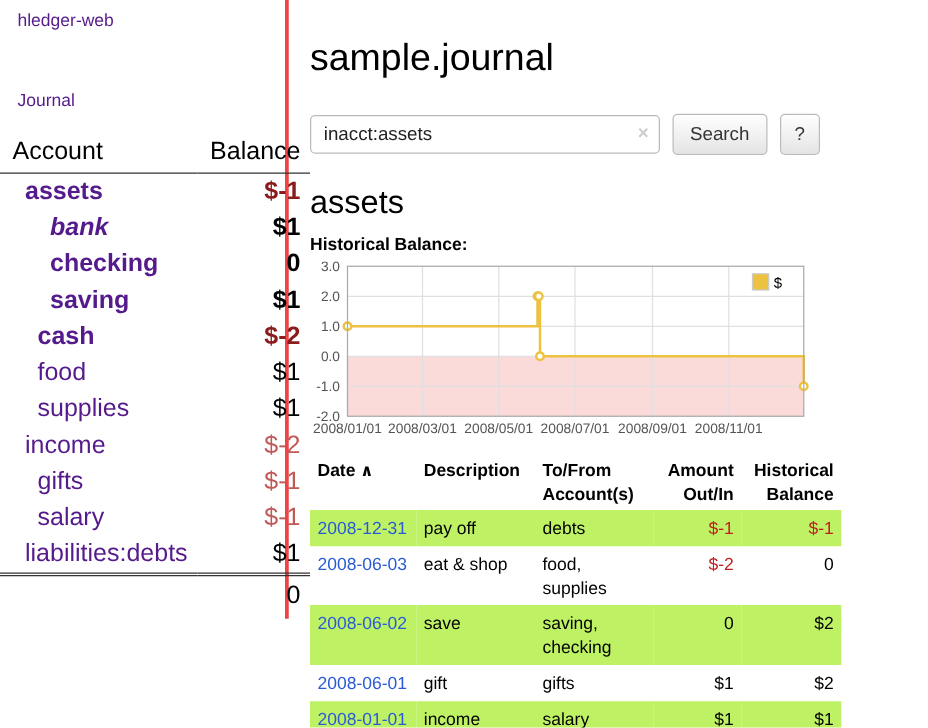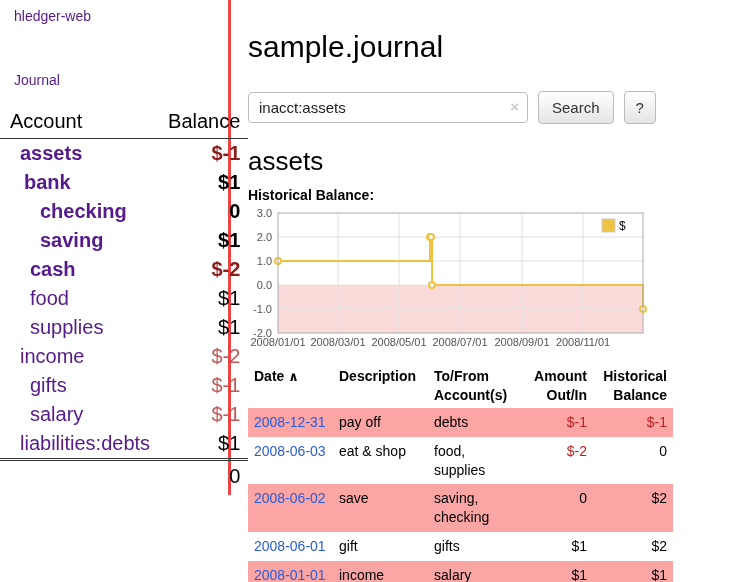--- a/index.html
+++ b/index.html
@@ -54,21 +54,21 @@
   .chart-wrap { width:402px; }
   .chart-wrap svg { display:block; }
   .chart-wrap text { font-size:11px; fill:#545454; font-family:"Liberation Sans","DejaVu Sans",sans-serif; }
   .chart-wrap text.legend-label { font-size:12px; fill:#000; }
 
   
   .register { border-collapse:collapse; font-size:14px; margin-top:15px; }
   .register th { text-align:left; vertical-align:top; padding:3px 6px; line-height:1.35; }
   .register td { vertical-align:top; padding:5px 6px; line-height:1.35; }
   .register th.num, .register td.num { text-align:right; }
-  .register tr.alt { background:#fca5a5; }
+  .register tr.alt { background:#bef264; }
   .register td.neg { color:#bf1e1e; }
   .register a.date-link { color:#2a5bd7; }
   .w-date  { width:85px; }
   .w-desc  { width:95px; }
   .w-acct  { width:95px; }
   .w-amt   { width:70px; }
   .w-bal   { width:80px; }
   .sort { font-weight:bold; font-size:13px; }
 </style>
 </head>
@@ -89,21 +89,21 @@
           <th>Account</th>
           <th class="bal-h">Balance</th>
         </tr>
       </thead>
       <tbody id="accounts-body">
           <tr>
             <td style="padding-left: 20px;"><a href="#" class="bold">assets</a></td>
             <td class="bal neg bold">$-1</td>
           </tr>
           <tr>
-            <td style="padding-left: 24px;"><a href="#" class="bold">bank</a></td>
+            <td style="padding-left: 40px; font-style: italic;"><a href="#" class="bold">bank</a></td>
             <td class="bal bold">$1</td>
           </tr>
           <tr>
             <td style="padding-left: 40px;"><a href="#" class="bold">checking</a></td>
             <td class="bal bold">0</td>
           </tr>
           <tr>
             <td style="padding-left: 40px;"><a href="#" class="bold">saving</a></td>
             <td class="bal bold">$1</td>
           </tr>

